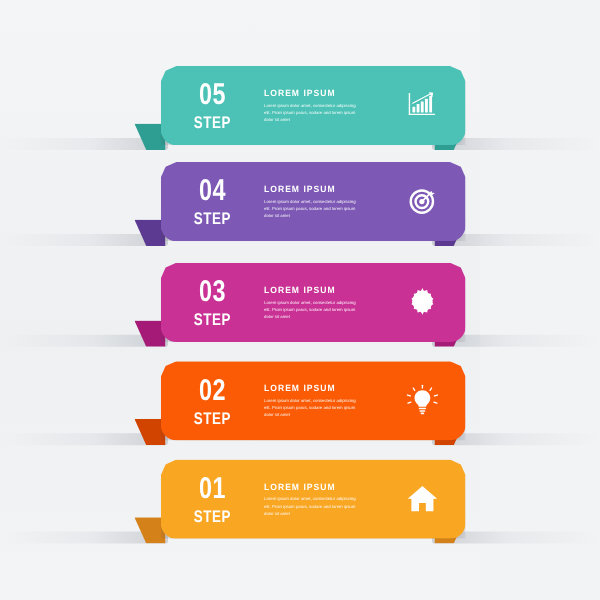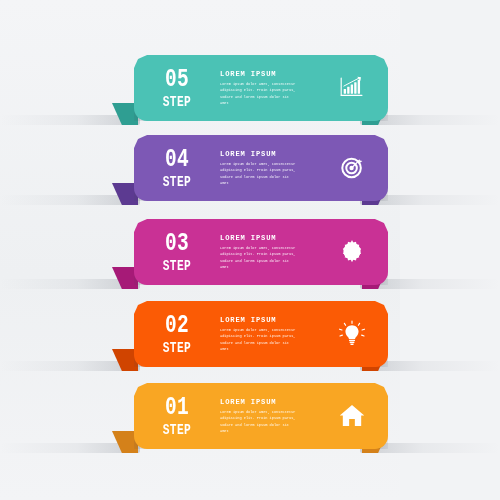--- a/index.html
+++ b/index.html
@@ -12,21 +12,20 @@
     background: #f2f3f5;
     font-family: "Liberation Sans", sans-serif;
     overflow: hidden;
   }
 
   #infographic {
     position: relative;
     width: 400px;
     height: 500px;
     background: linear-gradient(180deg, #f4f5f7 0%, #eef0f2 55%, #f3f4f6 100%);
-    font-family: Liberation Mono, monospace;
   }
 
   
   .step-row {
     position: absolute;
     left: 0;
     width: 500px;
     height: 82px;
   }
 
@@ -273,21 +272,21 @@
     </div>
     <div class="step-row" style="top: 301px;">
       <div class="edge-shadow left"></div>
       <div class="edge-shadow right"></div>
       <div class="tail left">
         <div class="tail-fold" style="background: rgb(208, 68, 0);"></div>
       </div>
       <div class="tail right">
         <div class="tail-fold" style="background: rgb(208, 68, 0);"></div>
       </div>
-      <div class="plate" style="background: rgb(251, 91, 5); border-radius: 12px;">
+      <div class="plate" style="background: rgb(251, 91, 5);">
         <div class="plate-inner">
           <div class="num-block">
             <span class="num">02</span>
             <span class="stepword">STEP</span>
           </div>
           <div class="txt-block">
             <p class="headline">LOREM IPSUM</p>
             <p class="body">Lorem ipsum dolor amet, consectetur adipiscing elit. Proin ipsum parus, sodare and lorem ipsum dolor sit amet</p>
           </div>
           <div class="icon-block">

